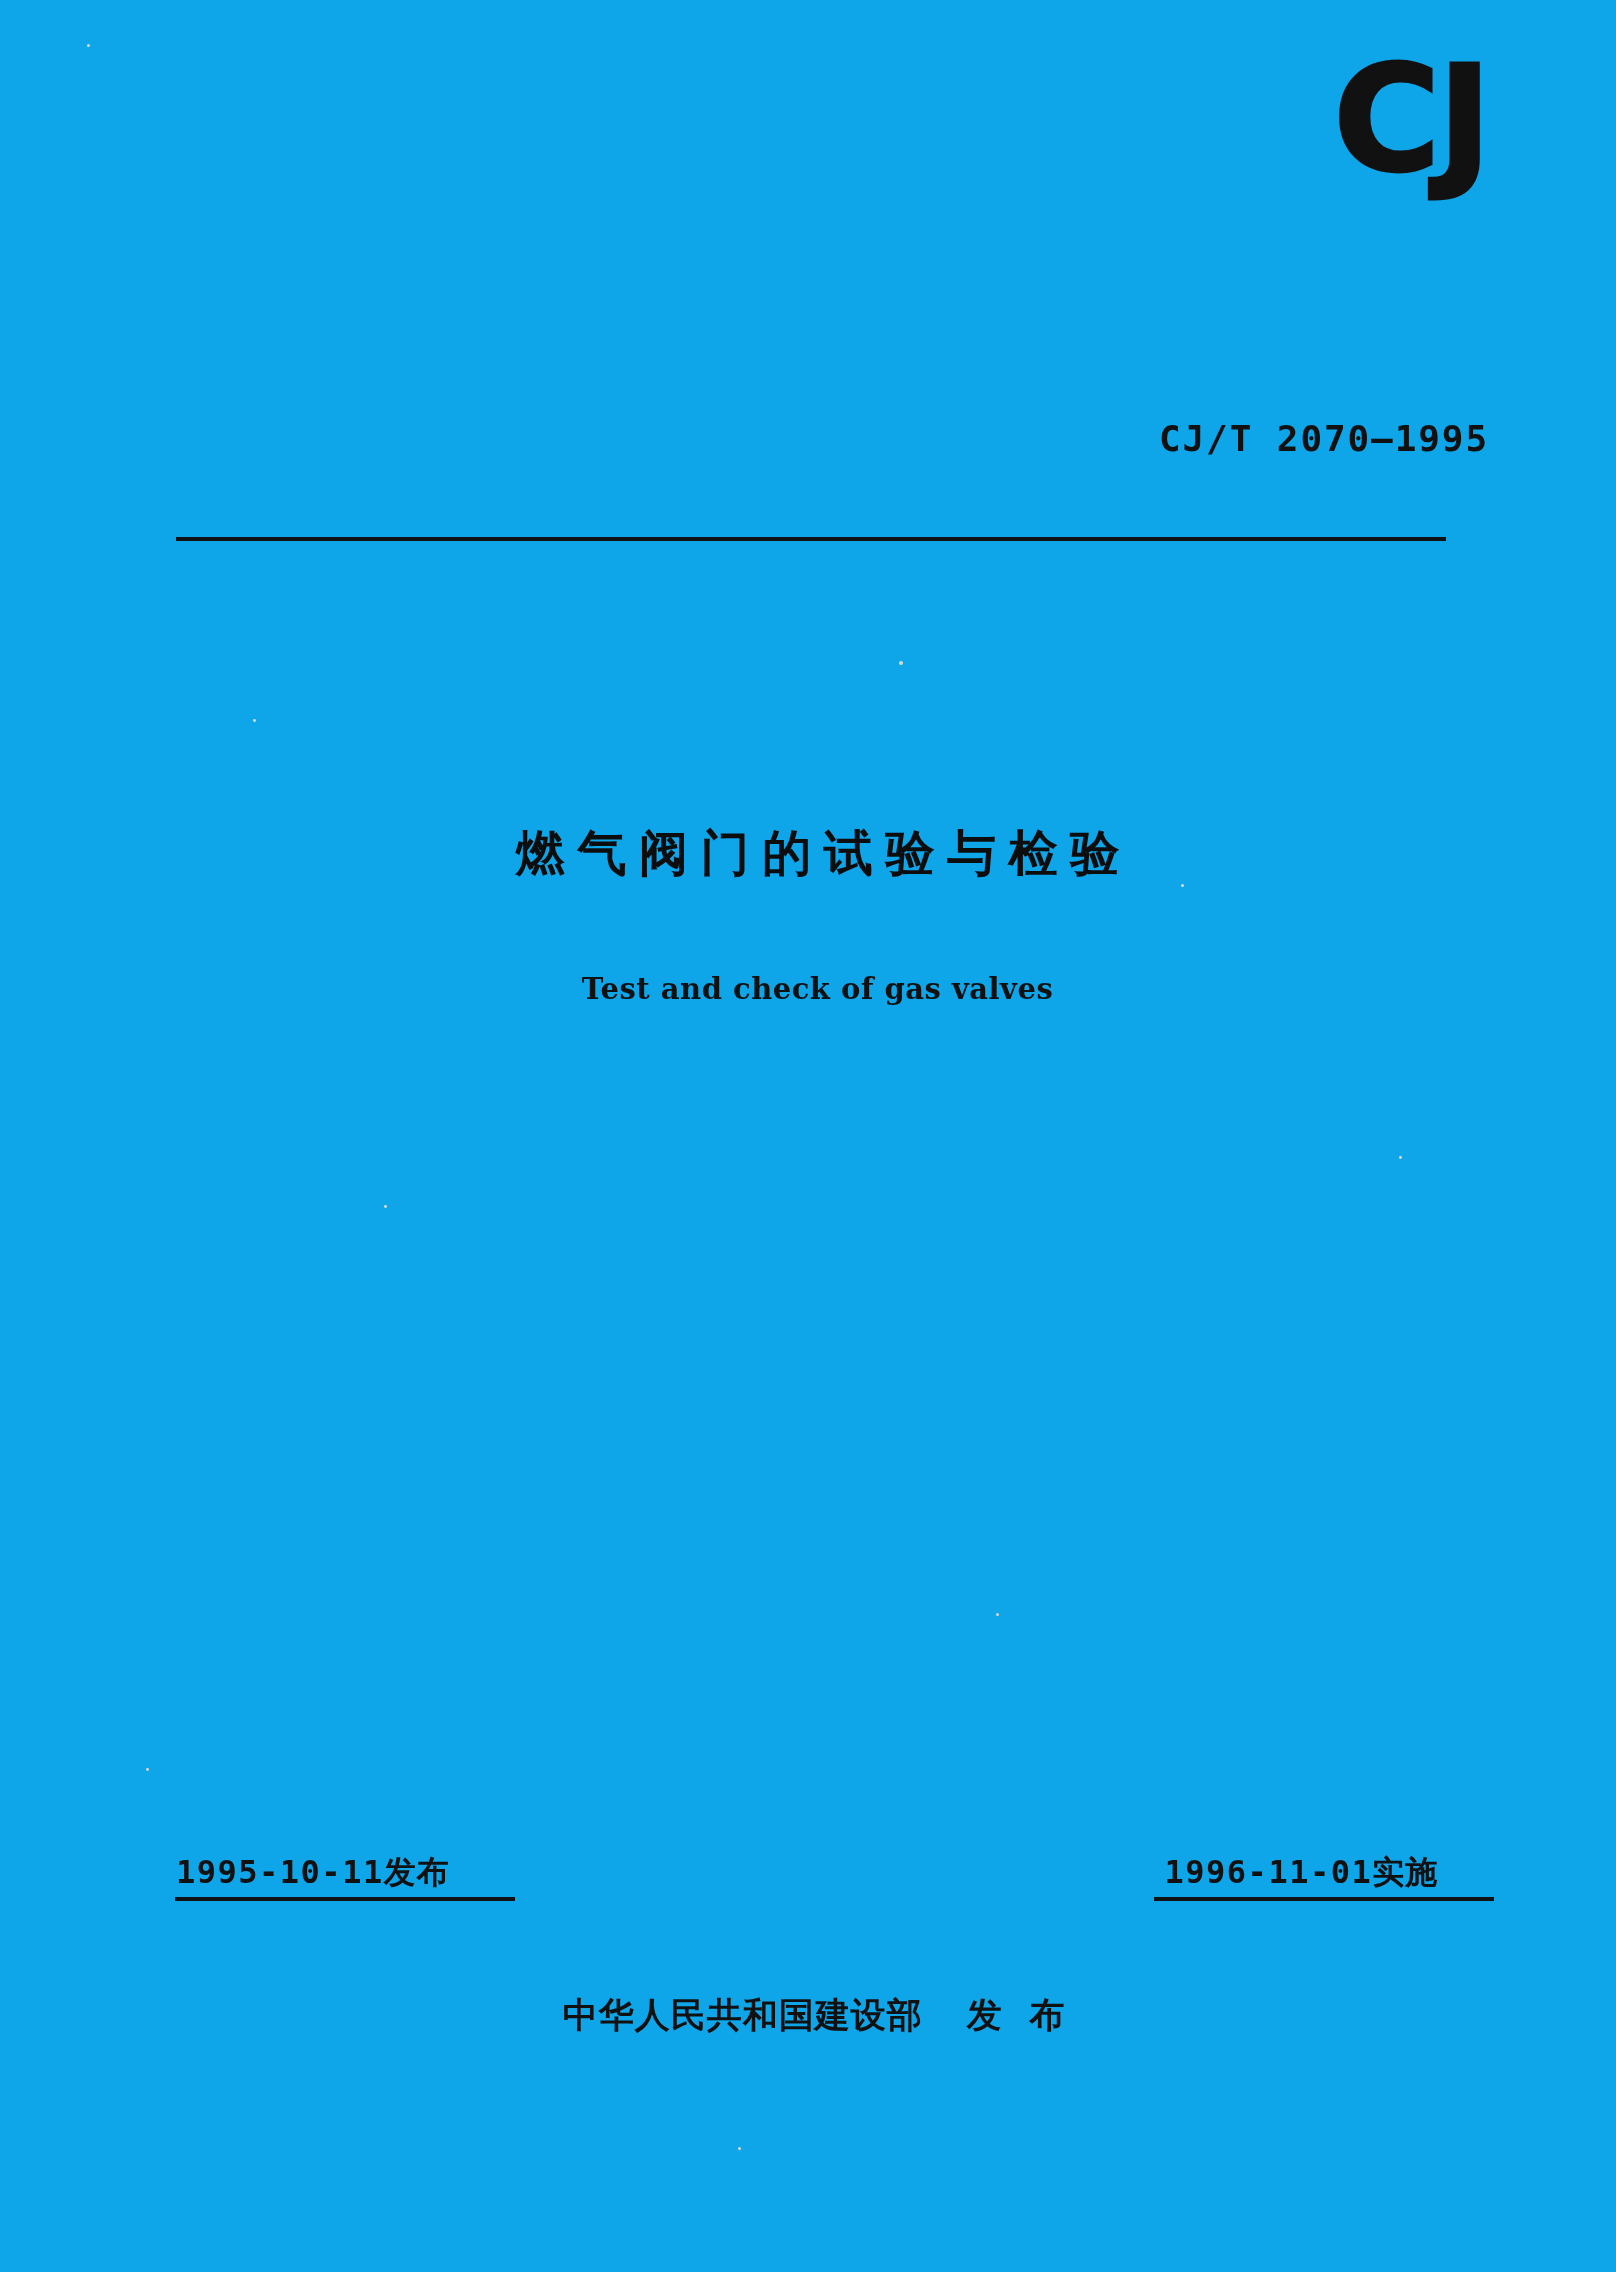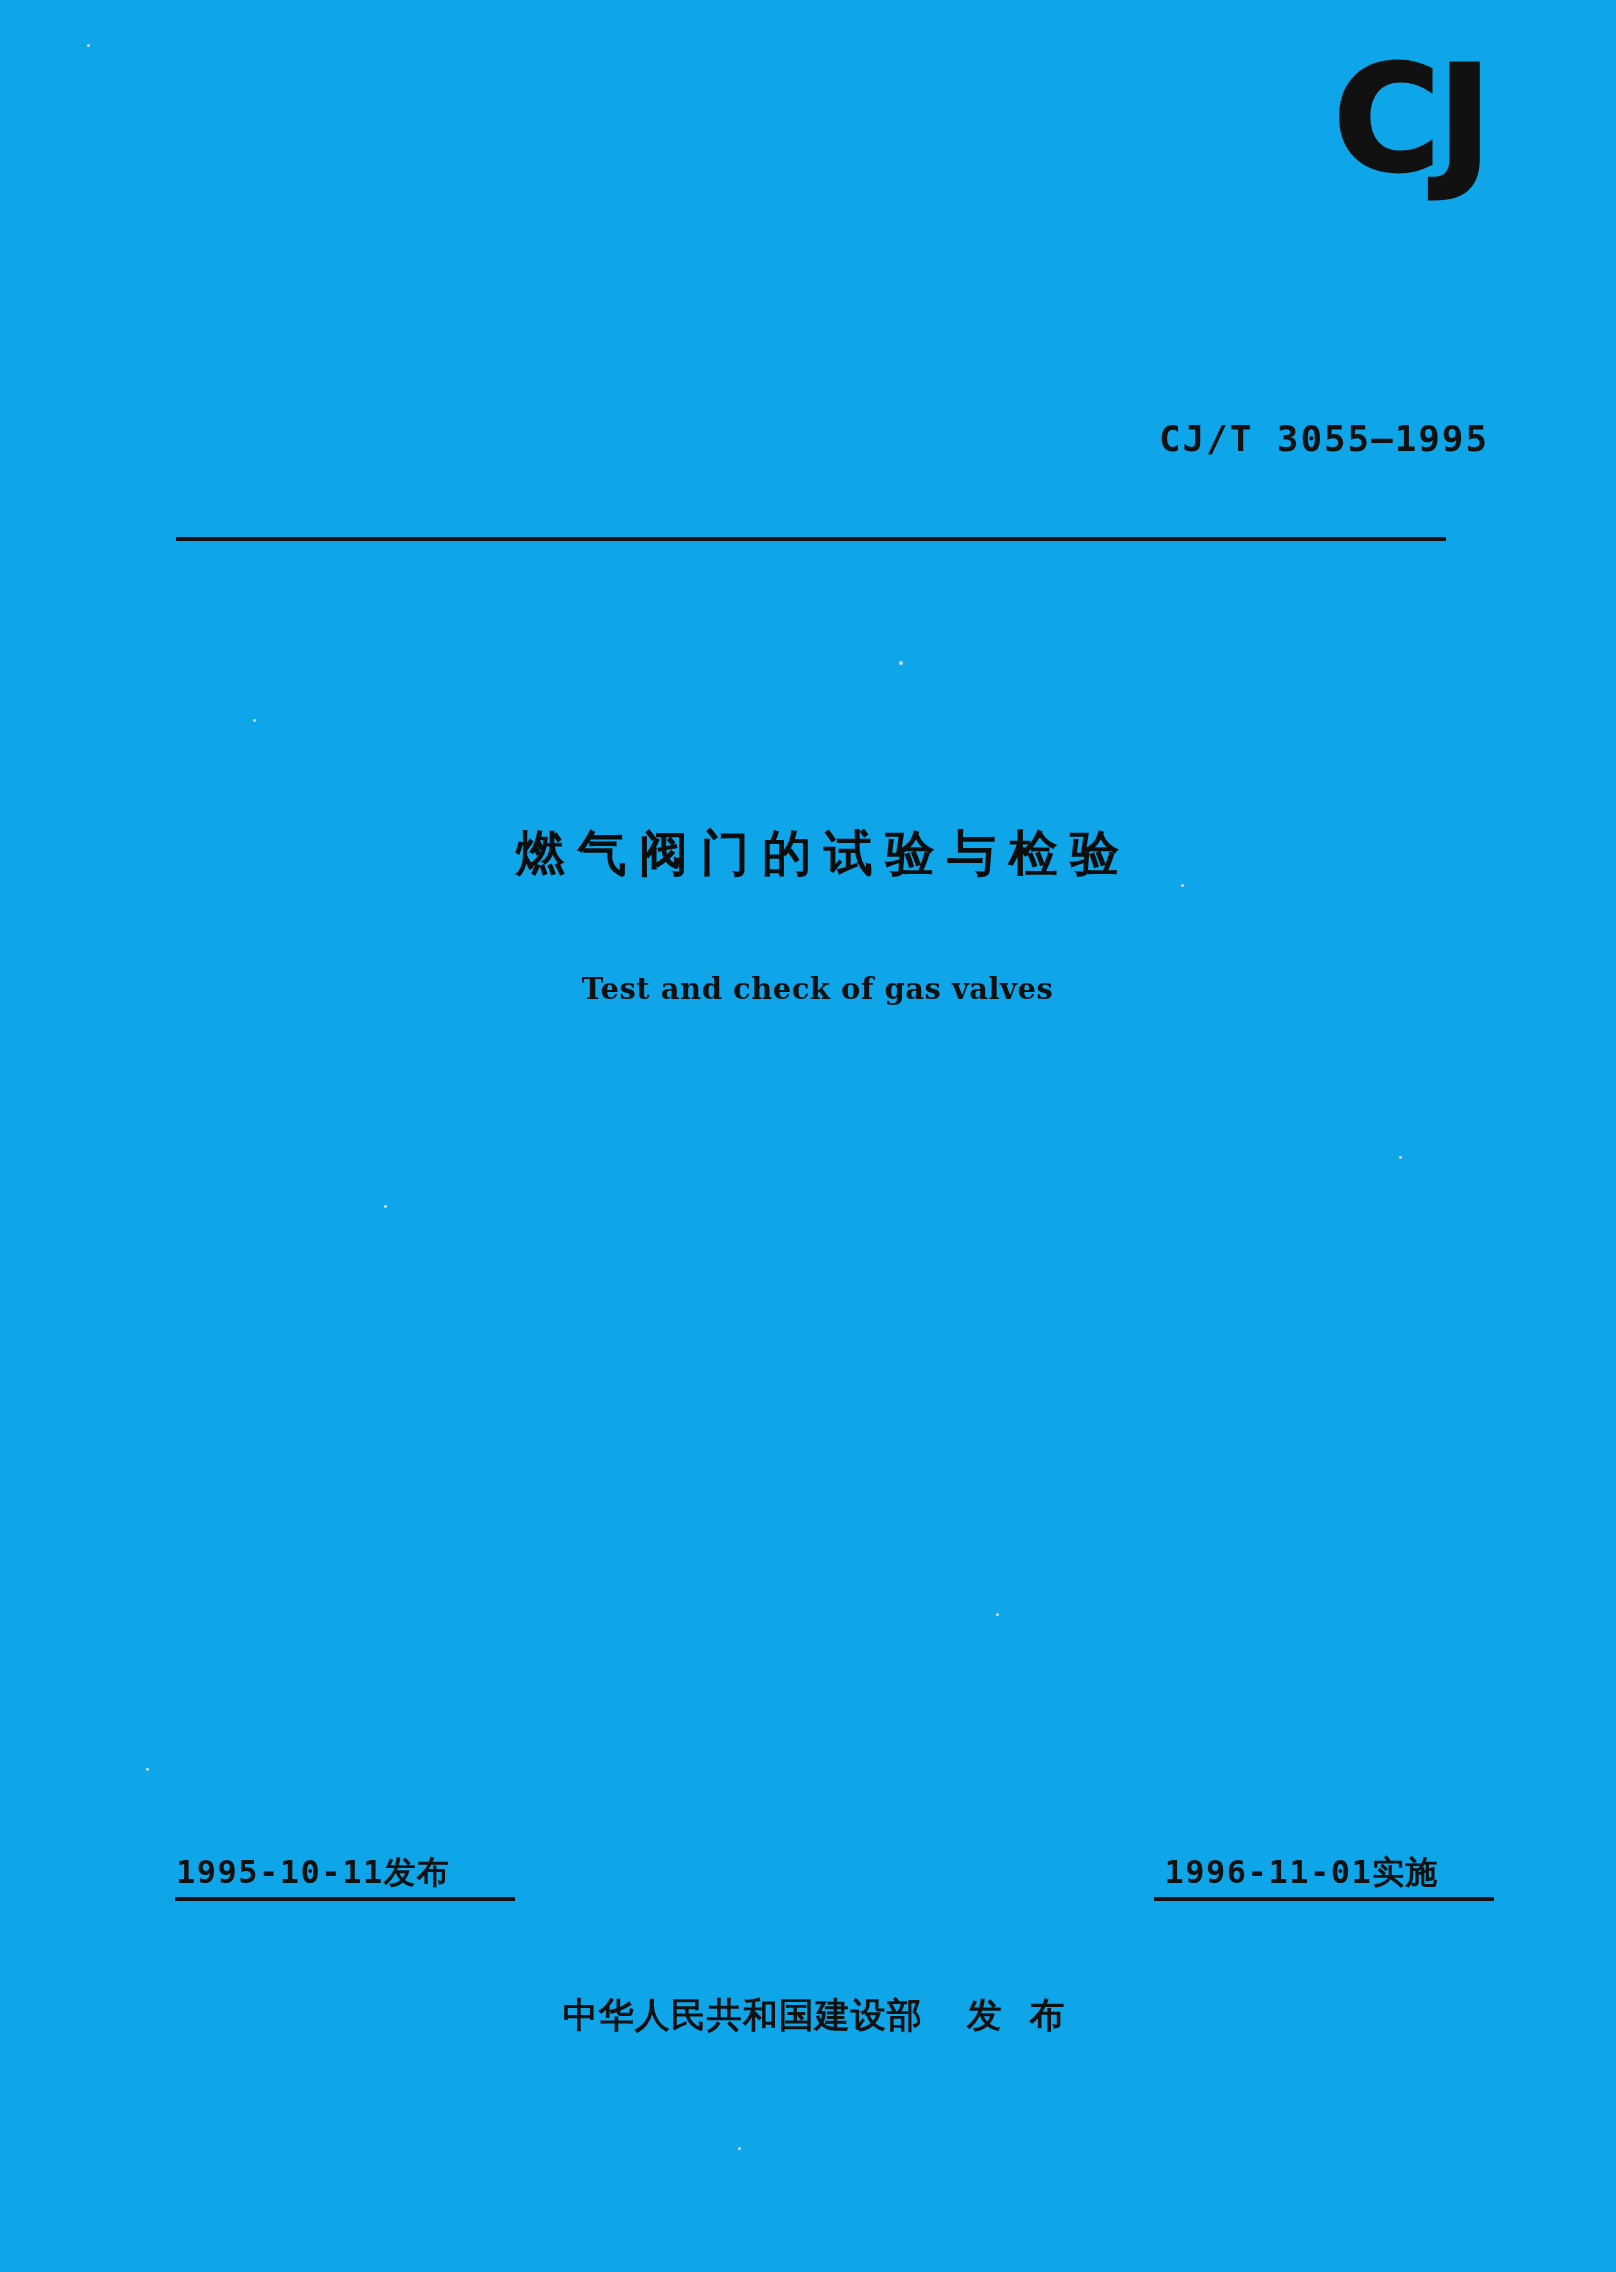--- a/index.html
+++ b/index.html
@@ -176,21 +176,21 @@
   <div class="speckle" style="left:1181px;top:884px;width:3.4px;height:3.4px;"></div>
   <div class="speckle" style="left:384px;top:1205px;width:2.9px;height:2.9px;"></div>
   <div class="speckle" style="left:996px;top:1613px;width:3.4px;height:3.4px;"></div>
   <div class="speckle" style="left:738px;top:2147px;width:3.4px;height:3.4px;"></div>
   <div class="speckle" style="left:146px;top:1768px;width:2.9px;height:2.9px;"></div>
   <div class="speckle" style="left:1399px;top:1156px;width:2.9px;height:2.9px;"></div>
 
   <div class="cj-logo">CJ</div>
 
 
-  <div class="std-no">CJ/T 3055—1995</div>
+  <div class="std-no">CJ/T 2070—1995</div>
 
   <div class="rule"></div>
 
   <div class="main-title">燃气阀门的试验与检验</div>
   <div class="sub-title">Test and check of gas valves</div>
 
   <div class="date-row">
     <div class="date-left">
       <span class="date-num">1995-10-11</span><span>发布</span>
     </div>

